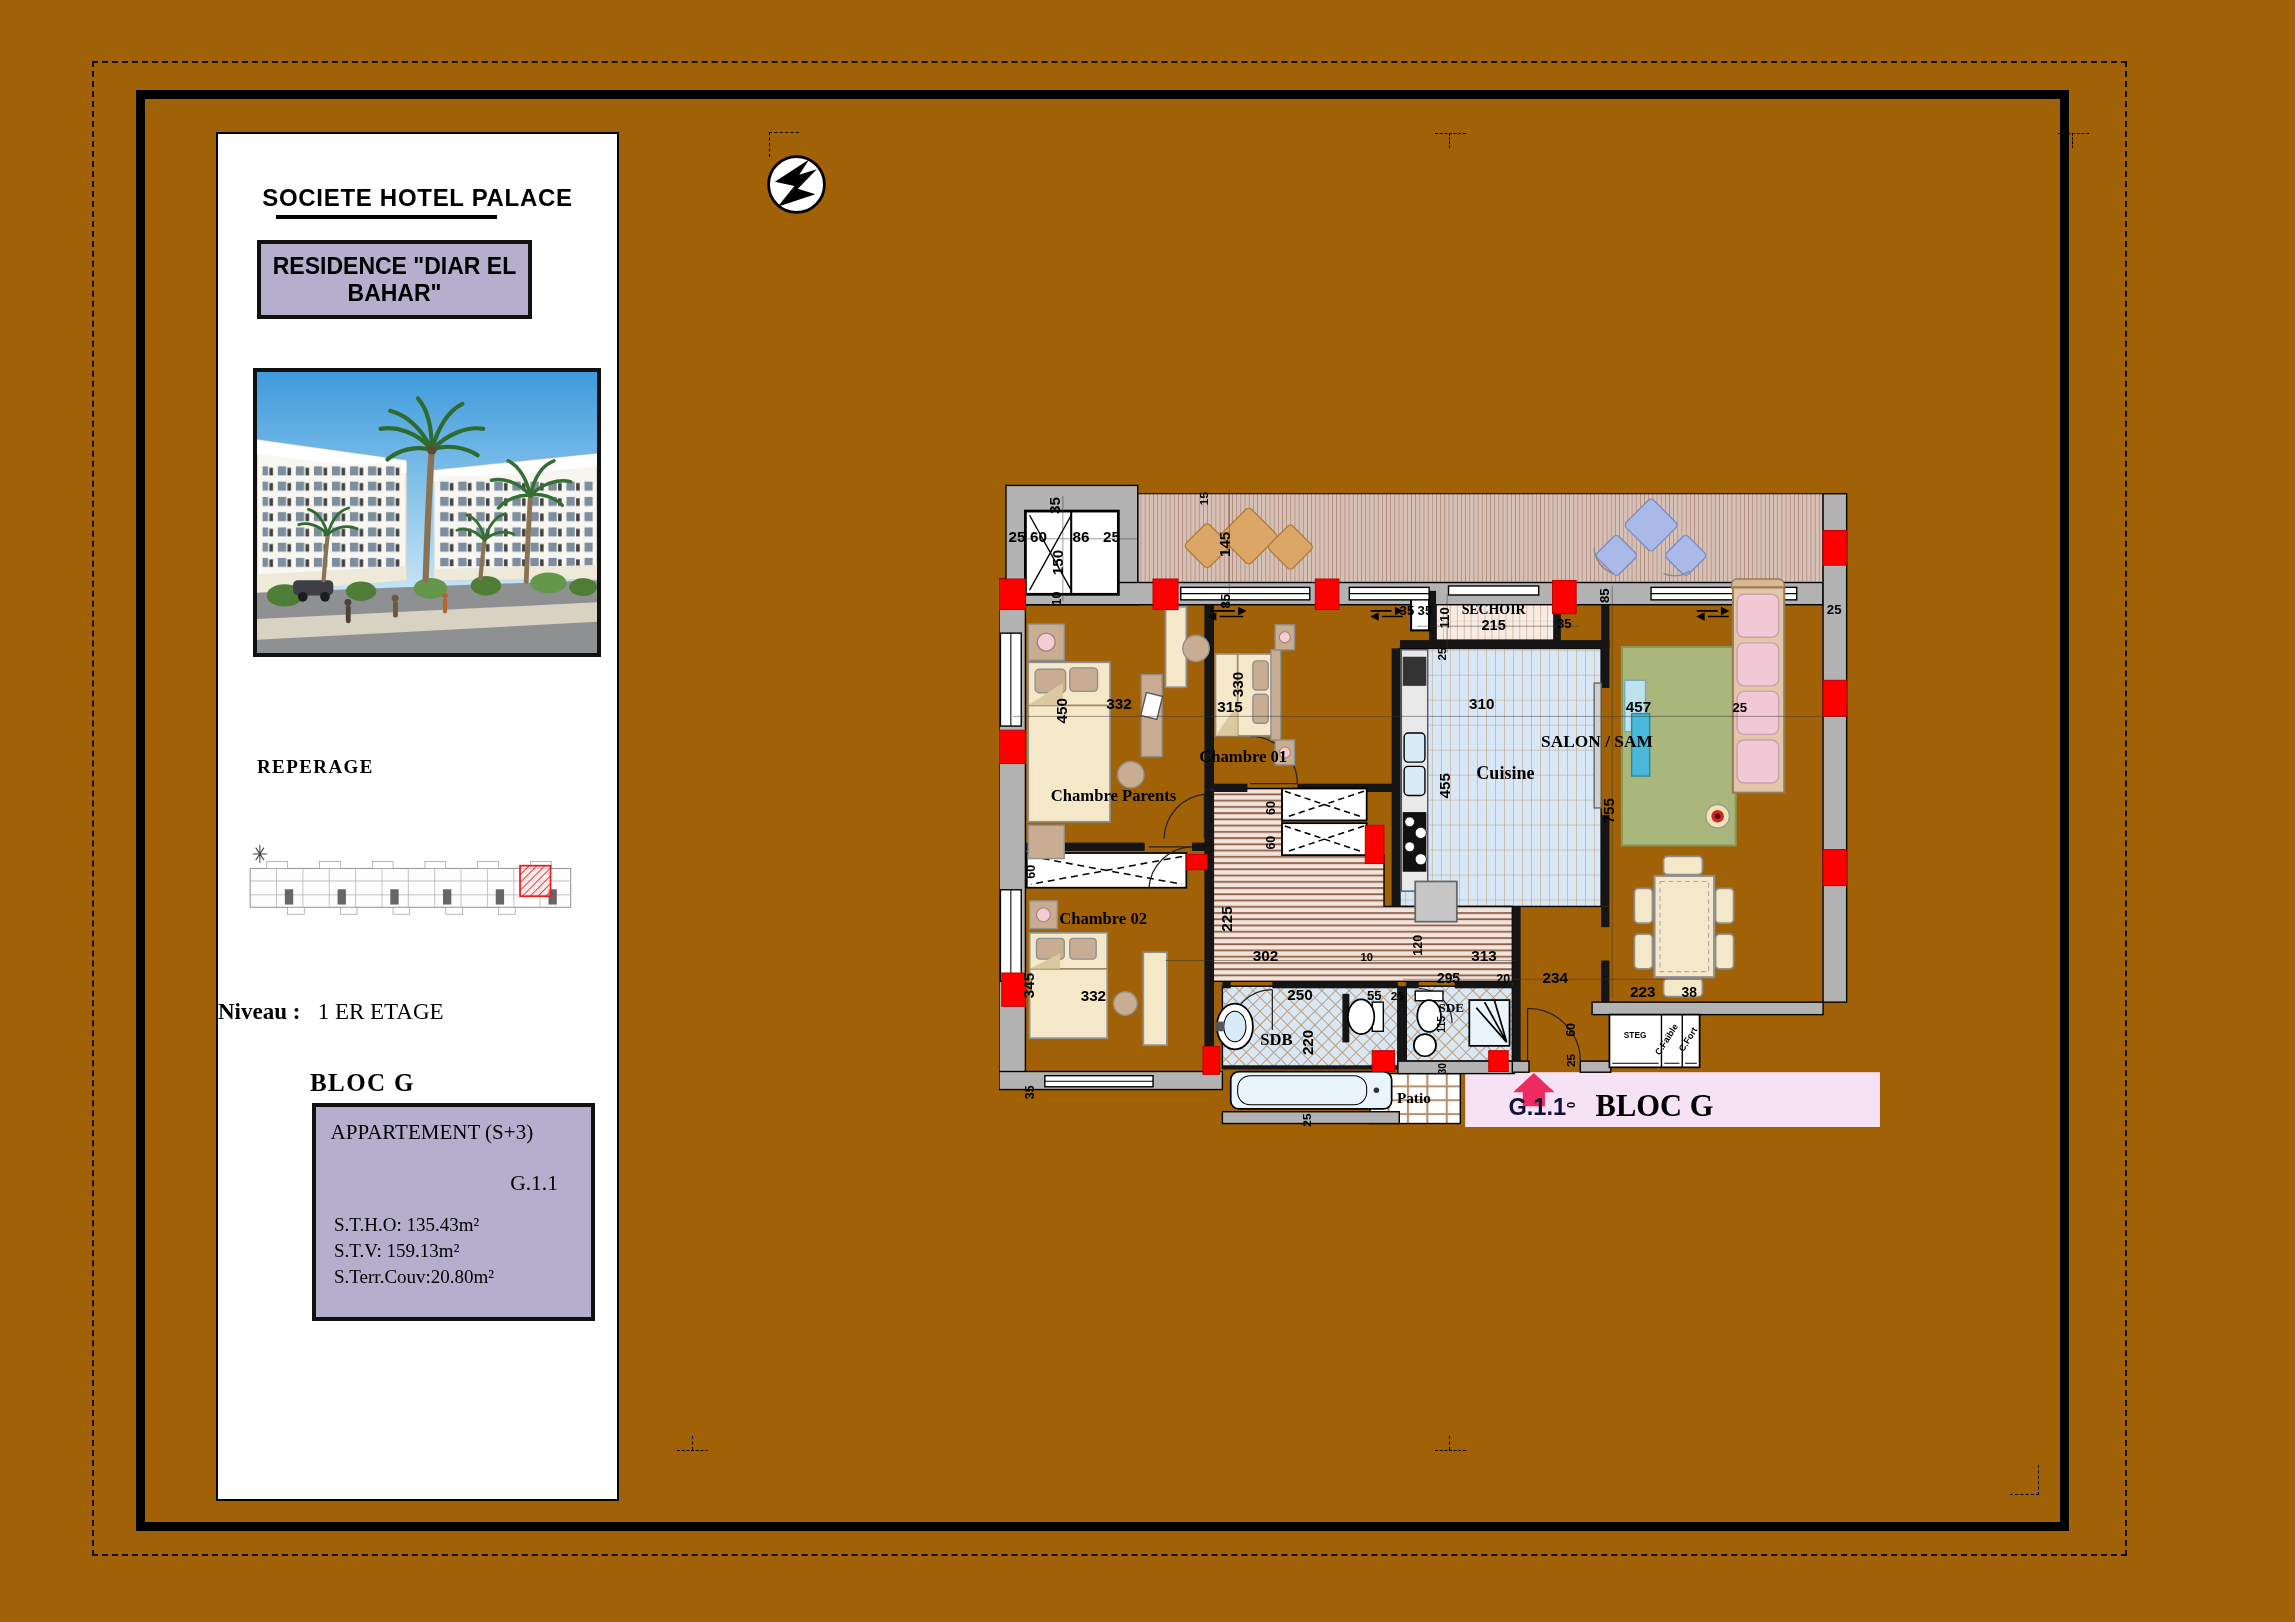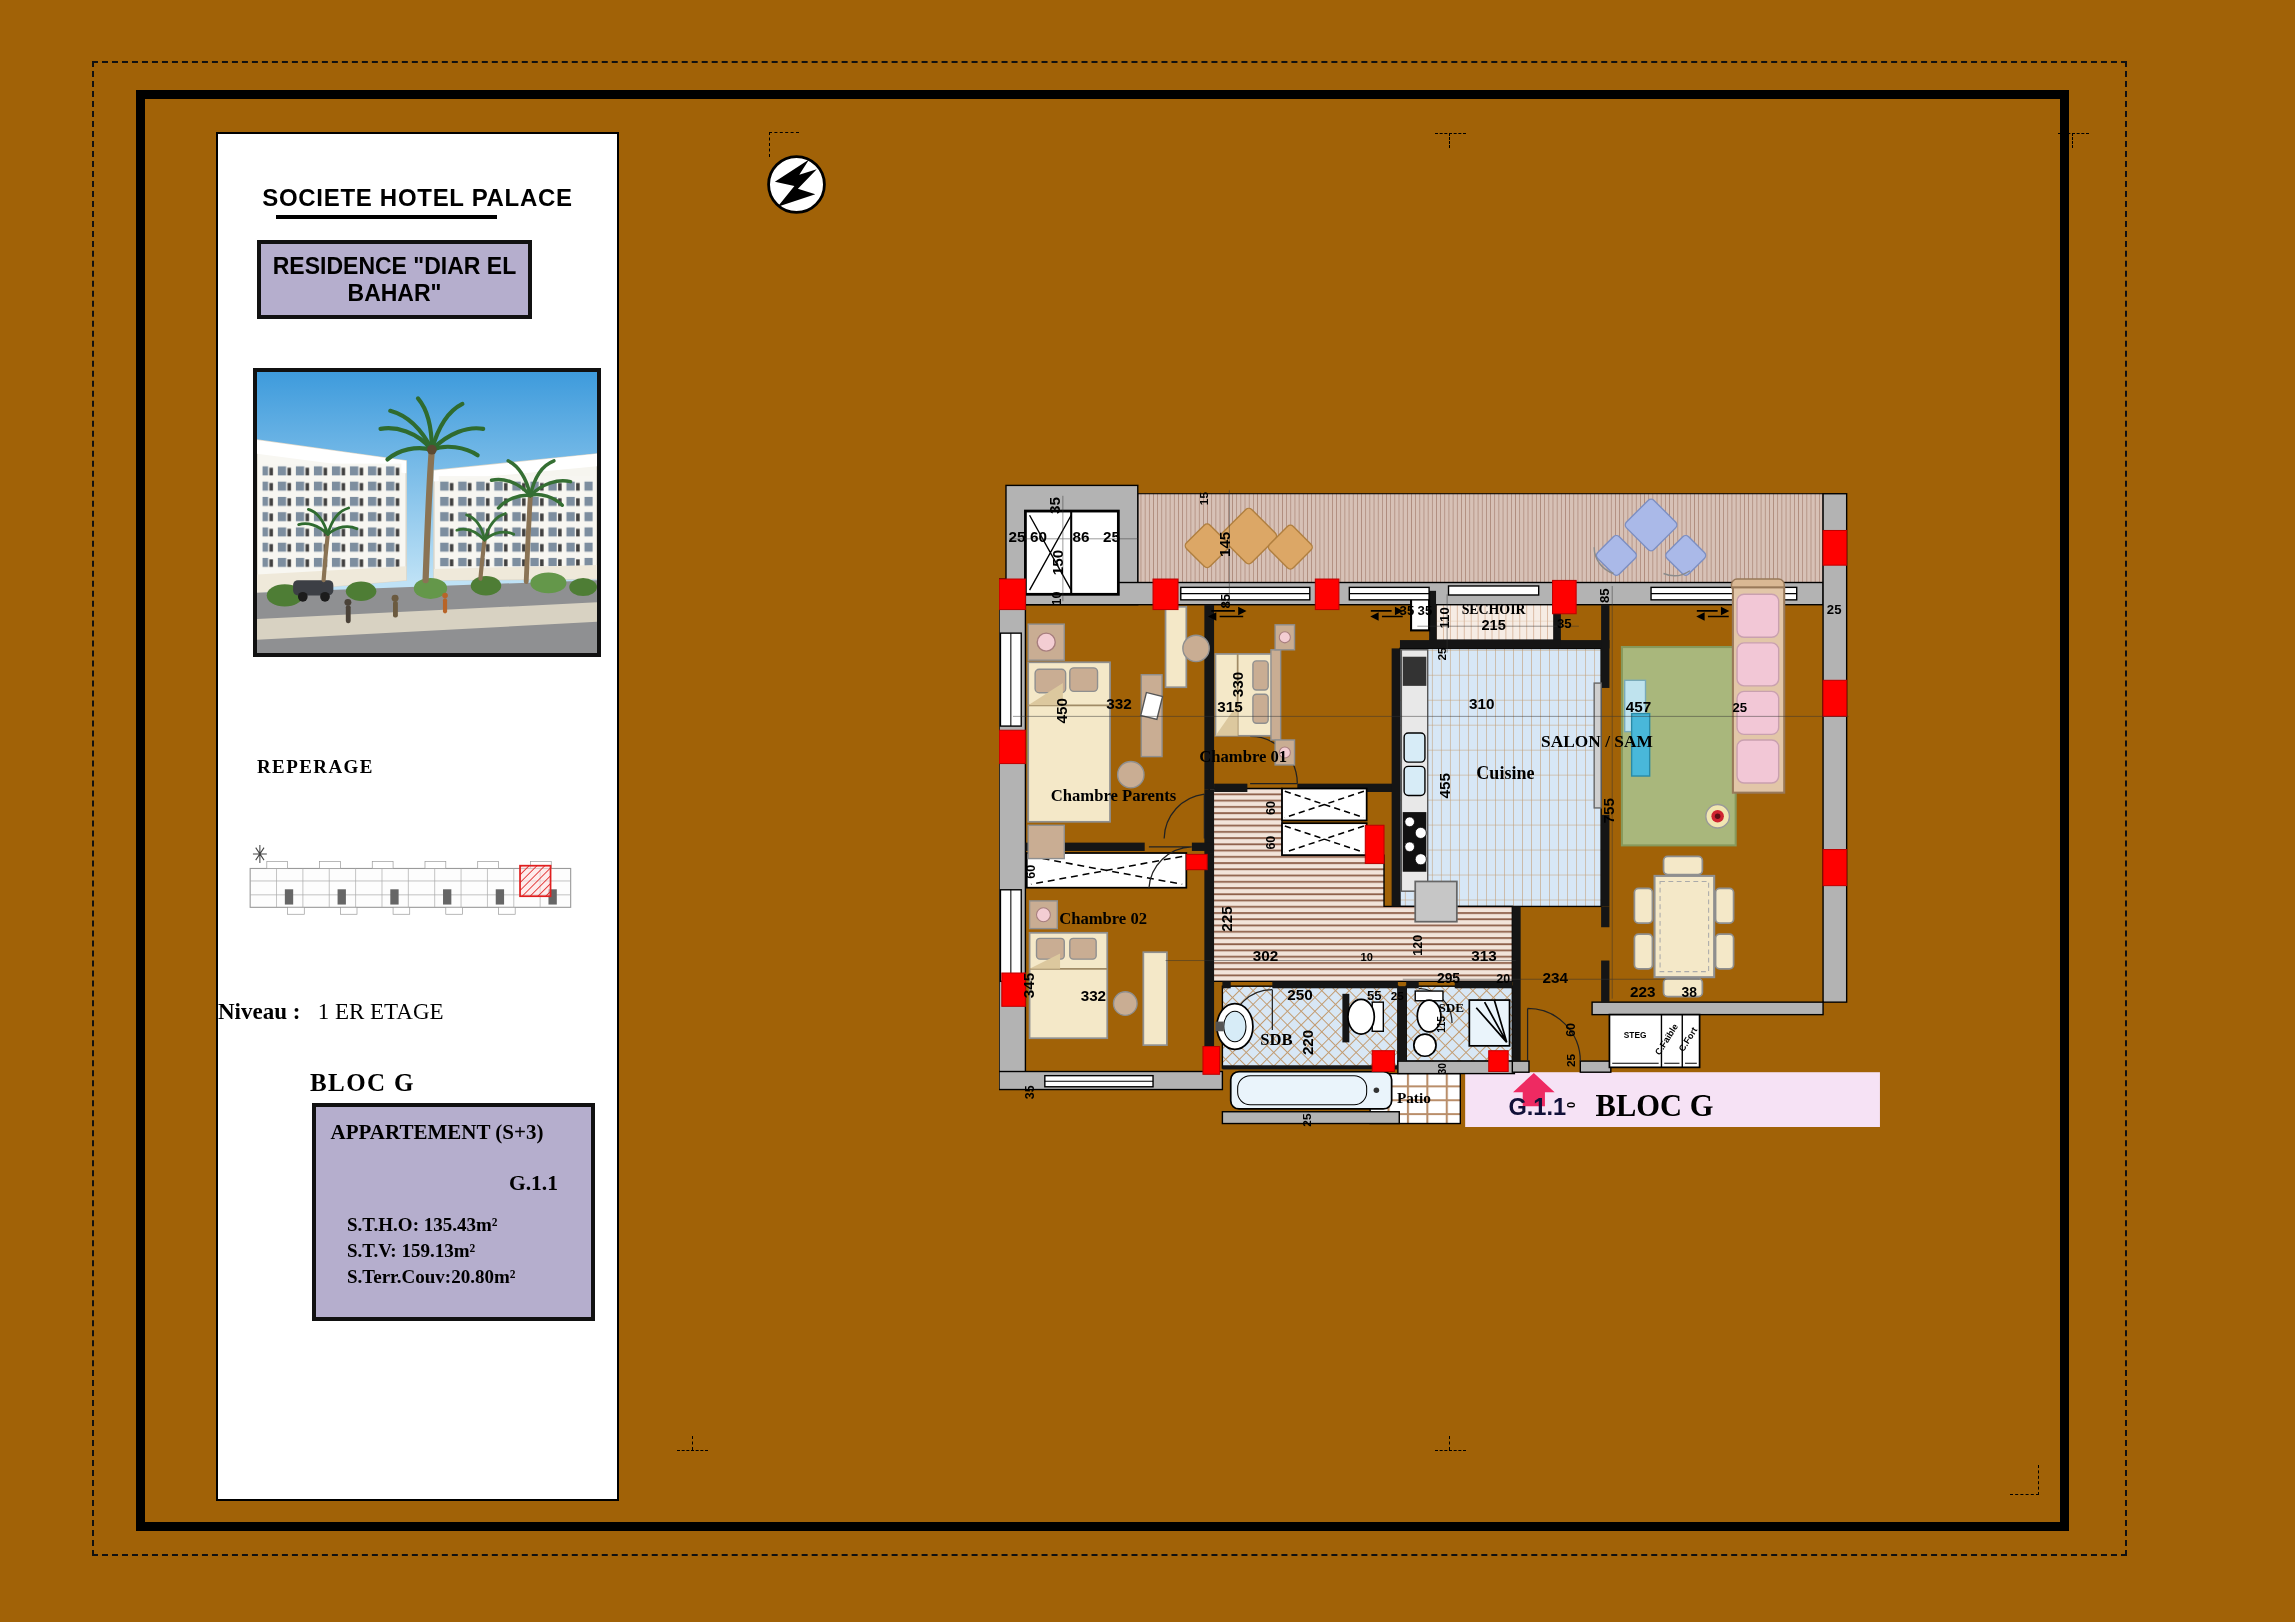--- a/index.html
+++ b/index.html
@@ -21,24 +21,24 @@
   .photo-frame{position:absolute;left:35px;top:234px;width:340px;height:281px;border:4.9px solid #111;}
   .reperage{position:absolute;left:39px;top:622px;font-family:"Liberation Serif",serif;
             font-weight:bold;font-size:19px;letter-spacing:1.4px;}
   .strip-box{position:absolute;left:28px;top:708px;width:333px;height:80px;}
   .niveau{position:absolute;left:0;top:865px;width:100%;text-align:left;
           font-family:"Liberation Serif",serif;font-size:23px;}
   .niveau b{font-weight:bold;}
   .blocg{position:absolute;left:92px;top:935px;font-family:"Liberation Serif",serif;
          font-weight:bold;font-size:25px;letter-spacing:1.4px;}
   .apt-box{position:absolute;left:94px;top:969px;width:275px;height:210px;
-           background:#b5aecd;border:4.9px solid #111;font-family:"Liberation Serif",serif;font-weight:bold;}
+           background:#b5aecd;border:4.9px solid #111;font-family:"Liberation Serif",serif;font-weight:normal;}
   .apt-title{position:absolute;left:14.6px;top:12.5px;font-size:21px;}
   .apt-code{position:absolute;right:33px;top:64px;font-size:21.5px;}
-  .apt-lines{position:absolute;left:18px;top:105px;font-size:19px;line-height:26px;margin-left:13px;}
+  .apt-lines{position:absolute;left:18px;top:105px;font-size:19px;line-height:26px;}
   
   .regmark{position:absolute;}
   
   .plan{position:absolute;left:999px;top:475px;width:881px;height:652px;}
   .compass{position:absolute;left:763px;top:151px;width:67px;height:67px;}
   text.lb{font-weight:bold;}
 </style>
 </head>
 <body>
 

